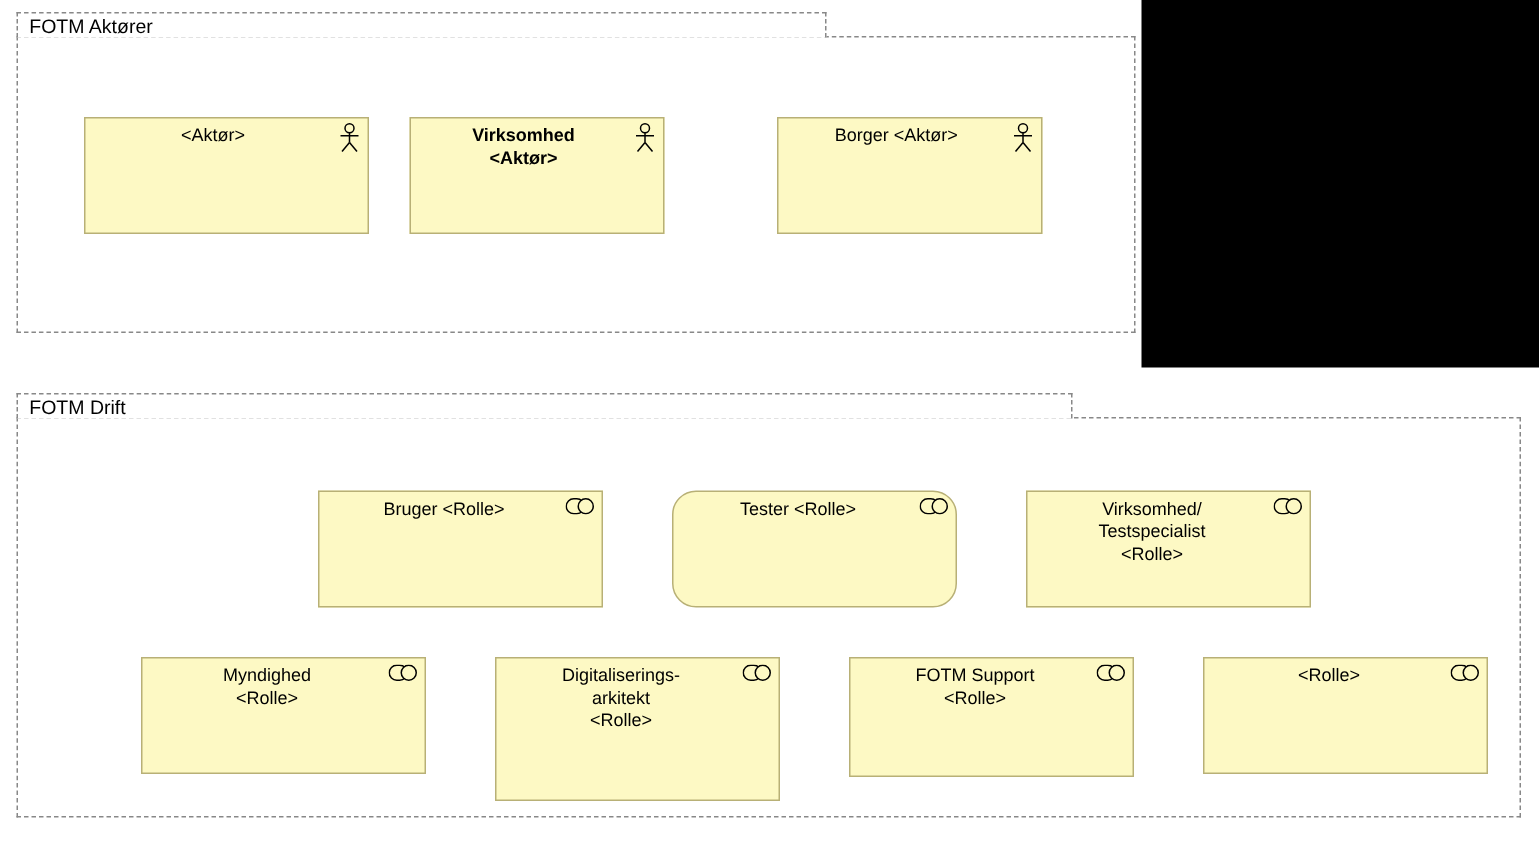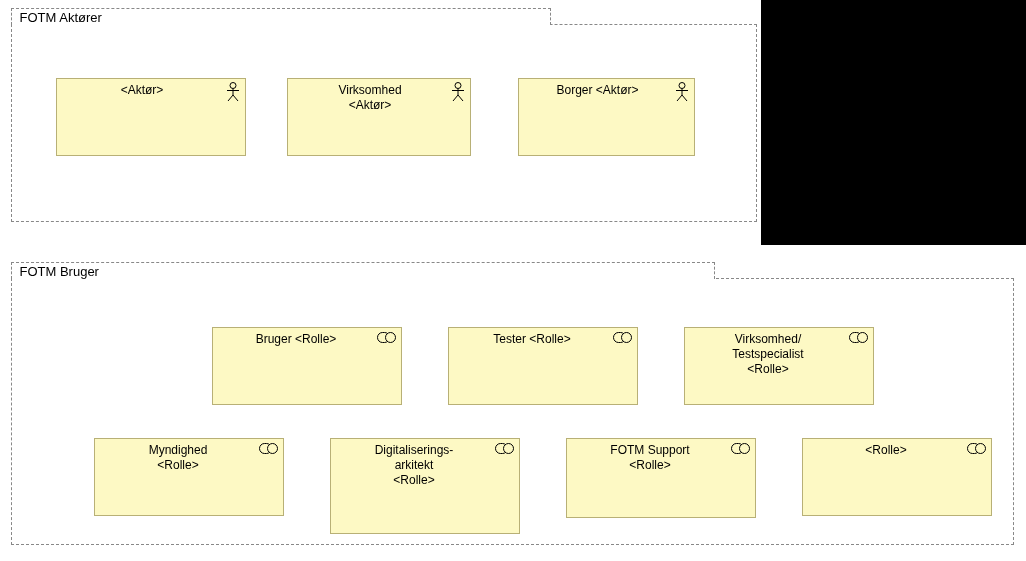--- a/index.html
+++ b/index.html
@@ -28,21 +28,21 @@
     </div>
     <svg class="actor-icon" width="14" height="20" viewBox="0 0 14 20">
       <circle cx="7" cy="3.5" r="3" stroke="#000" fill="none" stroke-width="1"></circle>
       <line x1="7" y1="6.5" x2="7" y2="13" stroke="#000" stroke-width="1"></line>
       <line x1="1" y1="8.5" x2="13" y2="8.5" stroke="#000" stroke-width="1"></line>
       <line x1="7" y1="13" x2="2" y2="19" stroke="#000" stroke-width="1"></line>
       <line x1="7" y1="13" x2="12" y2="19" stroke="#000" stroke-width="1"></line>
     </svg>
   </div>
 
-  <div class="node" style="left:275px; top:53px; width:184px; height:78px;">
+  <div class="node" style="left:261px; top:53px; width:170px; height:78px;font-weight:bold;">
     <div class="node-text" style="padding-right:18px;">
       <div>Virksomhed</div>
       <div>&lt;Aktør&gt;</div>
     </div>
     <svg class="actor-icon" width="14" height="20" viewBox="0 0 14 20">
       <circle cx="7" cy="3.5" r="3" stroke="#000" fill="none" stroke-width="1"></circle>
       <line x1="7" y1="6.5" x2="7" y2="13" stroke="#000" stroke-width="1"></line>
       <line x1="1" y1="8.5" x2="13" y2="8.5" stroke="#000" stroke-width="1"></line>
       <line x1="7" y1="13" x2="2" y2="19" stroke="#000" stroke-width="1"></line>
       <line x1="7" y1="13" x2="12" y2="19" stroke="#000" stroke-width="1"></line>
@@ -58,34 +58,34 @@
       <line x1="7" y1="6.5" x2="7" y2="13" stroke="#000" stroke-width="1"></line>
       <line x1="1" y1="8.5" x2="13" y2="8.5" stroke="#000" stroke-width="1"></line>
       <line x1="7" y1="13" x2="2" y2="19" stroke="#000" stroke-width="1"></line>
       <line x1="7" y1="13" x2="12" y2="19" stroke="#000" stroke-width="1"></line>
     </svg>
   </div>
 </div>
 
 <div class="group" style="left:11px; top:278px; width:1003px; height:267px;">
   <div class="group-tab" style="width:704px;">
-    <span>FOTM Bruger</span>
+    <span>FOTM Drift</span>
   </div>
 
   <div class="node" style="left:200px; top:48px; width:190px; height:78px;">
     <div class="node-text" style="padding-right:22px; text-align:center;">
       <div>Bruger &lt;Rolle&gt;</div>
     </div>
     <svg class="role-icon" width="19" height="11" viewBox="0 0 19 11">
       <rect x="0.5" y="0.5" width="12" height="10" rx="5" ry="5" stroke="#000" fill="none" stroke-width="1"></rect>
       <circle cx="13.5" cy="5.5" r="5" stroke="#000" fill="#fdf9c4" stroke-width="1"></circle>
     </svg>
   </div>
 
-  <div class="node" style="left:436px; top:48px; width:190px; height:78px;">
+  <div class="node" style="left:436px; top:48px; width:190px; height:78px;border-radius:16px;">
     <div class="node-text" style="padding-right:22px;">
       <div>Tester &lt;Rolle&gt;</div>
     </div>
     <svg class="role-icon" width="19" height="11" viewBox="0 0 19 11">
       <rect x="0.5" y="0.5" width="12" height="10" rx="5" ry="5" stroke="#000" fill="none" stroke-width="1"></rect>
       <circle cx="13.5" cy="5.5" r="5" stroke="#000" fill="#fdf9c4" stroke-width="1"></circle>
     </svg>
   </div>
 
   <div class="node" style="left:672px; top:48px; width:190px; height:78px;">

